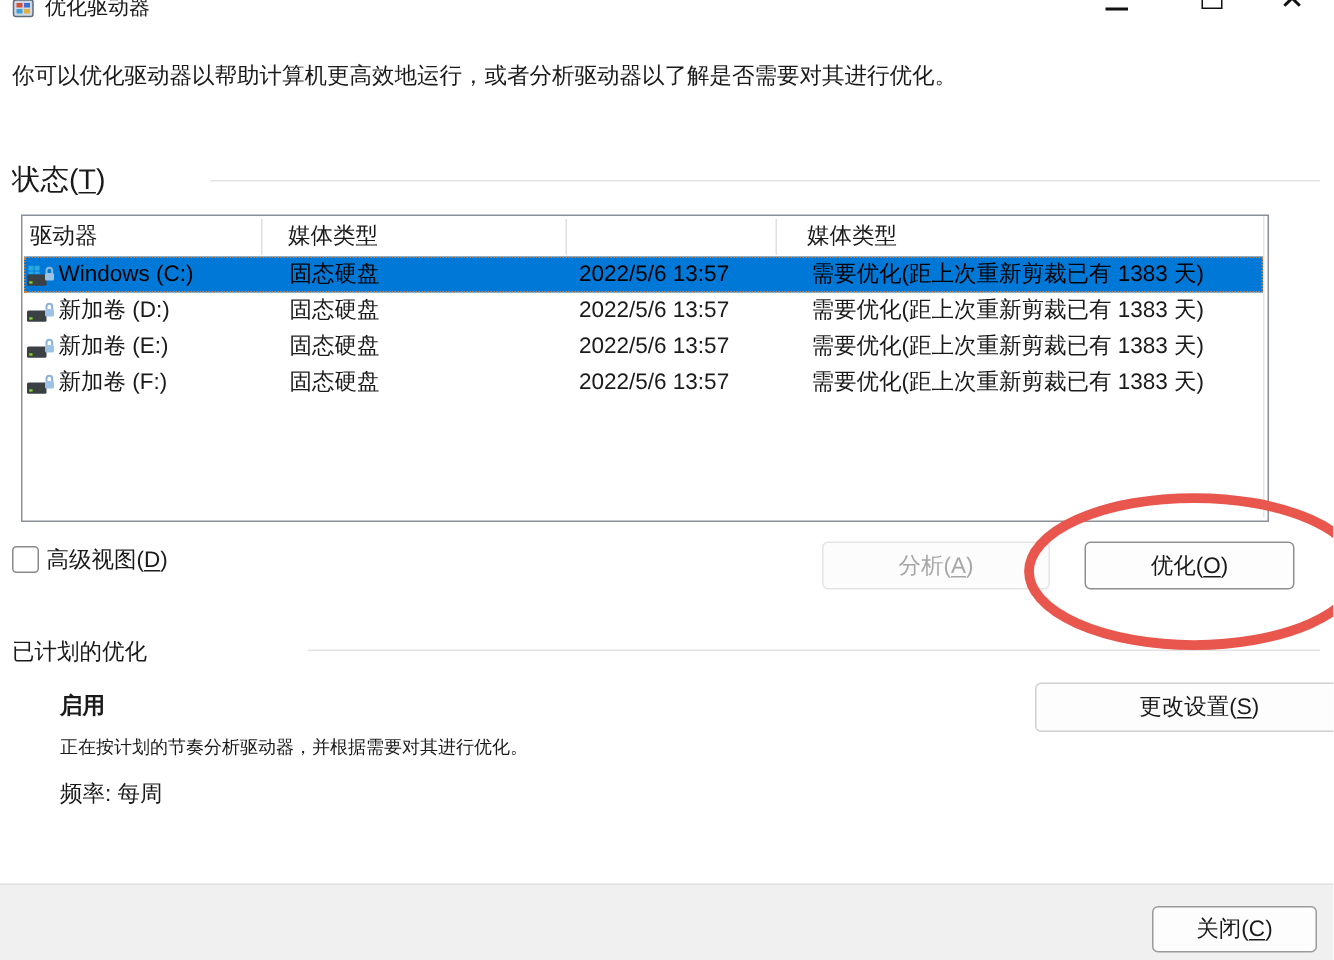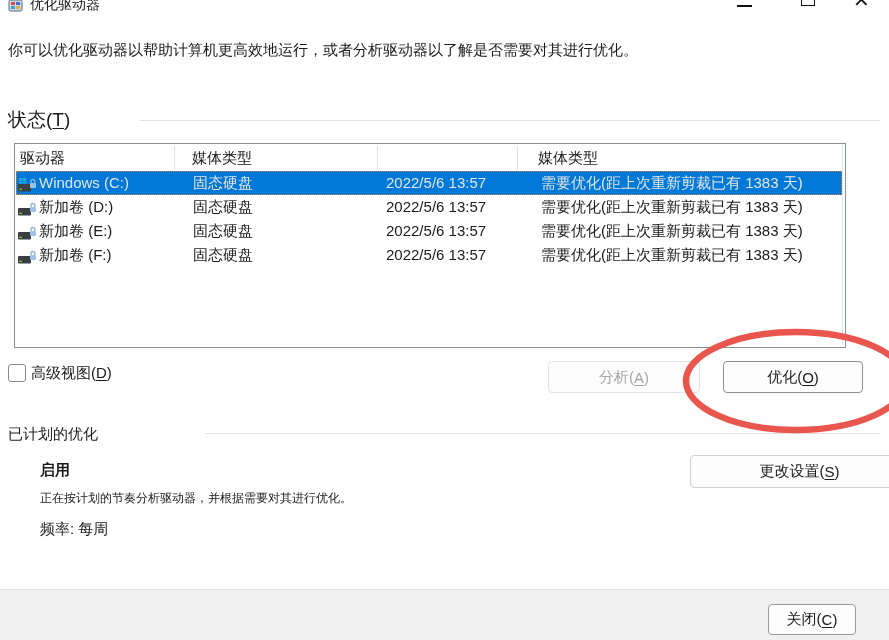--- a/index.html
+++ b/index.html
@@ -30,41 +30,41 @@
   #hdr-drive{left:5px}
   #hdr-media{left:177px}
   #hdr-last{left:368px}
   #hdr-status{left:523px}
   .hdr-sep{position:absolute;top:2px;height:24px;width:1px;background:#e0e0e0}
   #sep-1{left:159px}#sep-2{left:362px}#sep-3{left:502px}
   #col-line-last{position:absolute;left:827px;top:0;width:1px;height:201px;background:#e6e6e6}
 
   .trow{position:absolute;left:1px;width:826px;height:24px;font-size:15px;line-height:24px;white-space:nowrap}
   #row-0{top:27px}#row-1{top:51px}#row-2{top:75px}#row-3{top:99px}
-  .trow.selected{background:#0078d7;color:#e5e5e5;outline:1px dotted #d2813c;outline-offset:-1px}
+  .trow.selected{background:#0078d7;color:#000000;outline:1px dotted #d2813c;outline-offset:-1px}
   .cell-drive{position:absolute;left:23px}
   .cell-media{position:absolute;left:177px}
   .cell-last{position:absolute;left:370px}
   .cell-status{position:absolute;left:525px}
   .drive-icon{position:absolute;left:2px;top:5px;width:19px;height:15px}
 
   
   #advanced-view-checkbox{left:8px;top:364px;width:16px;height:16px;border:1px solid #8a8a8a;border-radius:3px;background:#fff;cursor:default}
   #advanced-view-label{left:31px;top:364px;font-size:15px}
 
   
   .win-btn{
     position:absolute;display:flex;align-items:center;justify-content:center;
     font-size:15px;font-family:Liberation Sans, sans-serif;border-radius:4px;background:#fdfdfd;
     border:1px solid #d0d0d0;color:#1a1a1a;padding:0;cursor:default
   }
   #analyze-button{left:548px;top:361px;width:152px;height:32px;border-color:#e4e4e4;background:#fcfcfc;color:#a6a6a6}
   #optimize-button{left:723px;top:361px;width:140px;height:32px;border-color:#8f8f8f}
   #change-settings-button{left:690px;top:455px;width:219px;height:33px}
-  #close-dialog-button{left:768px;top:604px;width:88px;height:31px;border-color:#9b9b9b}
+  #close-dialog-button{left:768px;top:604px;width:110px;height:31px;border-color:#9b9b9b}
 
   
   #scheduled-heading{left:8px;top:425px;font-size:15px}
   #scheduled-rule{left:205px;top:433px;width:675px;height:1px;background:#e3e3e3}
   #scheduled-state{left:40px;top:461px;font-size:15px;font-weight:bold}
   #scheduled-desc{left:40px;top:490px;font-size:12px;white-space:nowrap}
   #scheduled-frequency{left:40px;top:520px;font-size:15px}
 
   
   #footer{left:0;top:589px;width:889px;height:51px;background:#f0f0f0;border-top:1px solid #e2e2e2;box-sizing:border-box}

